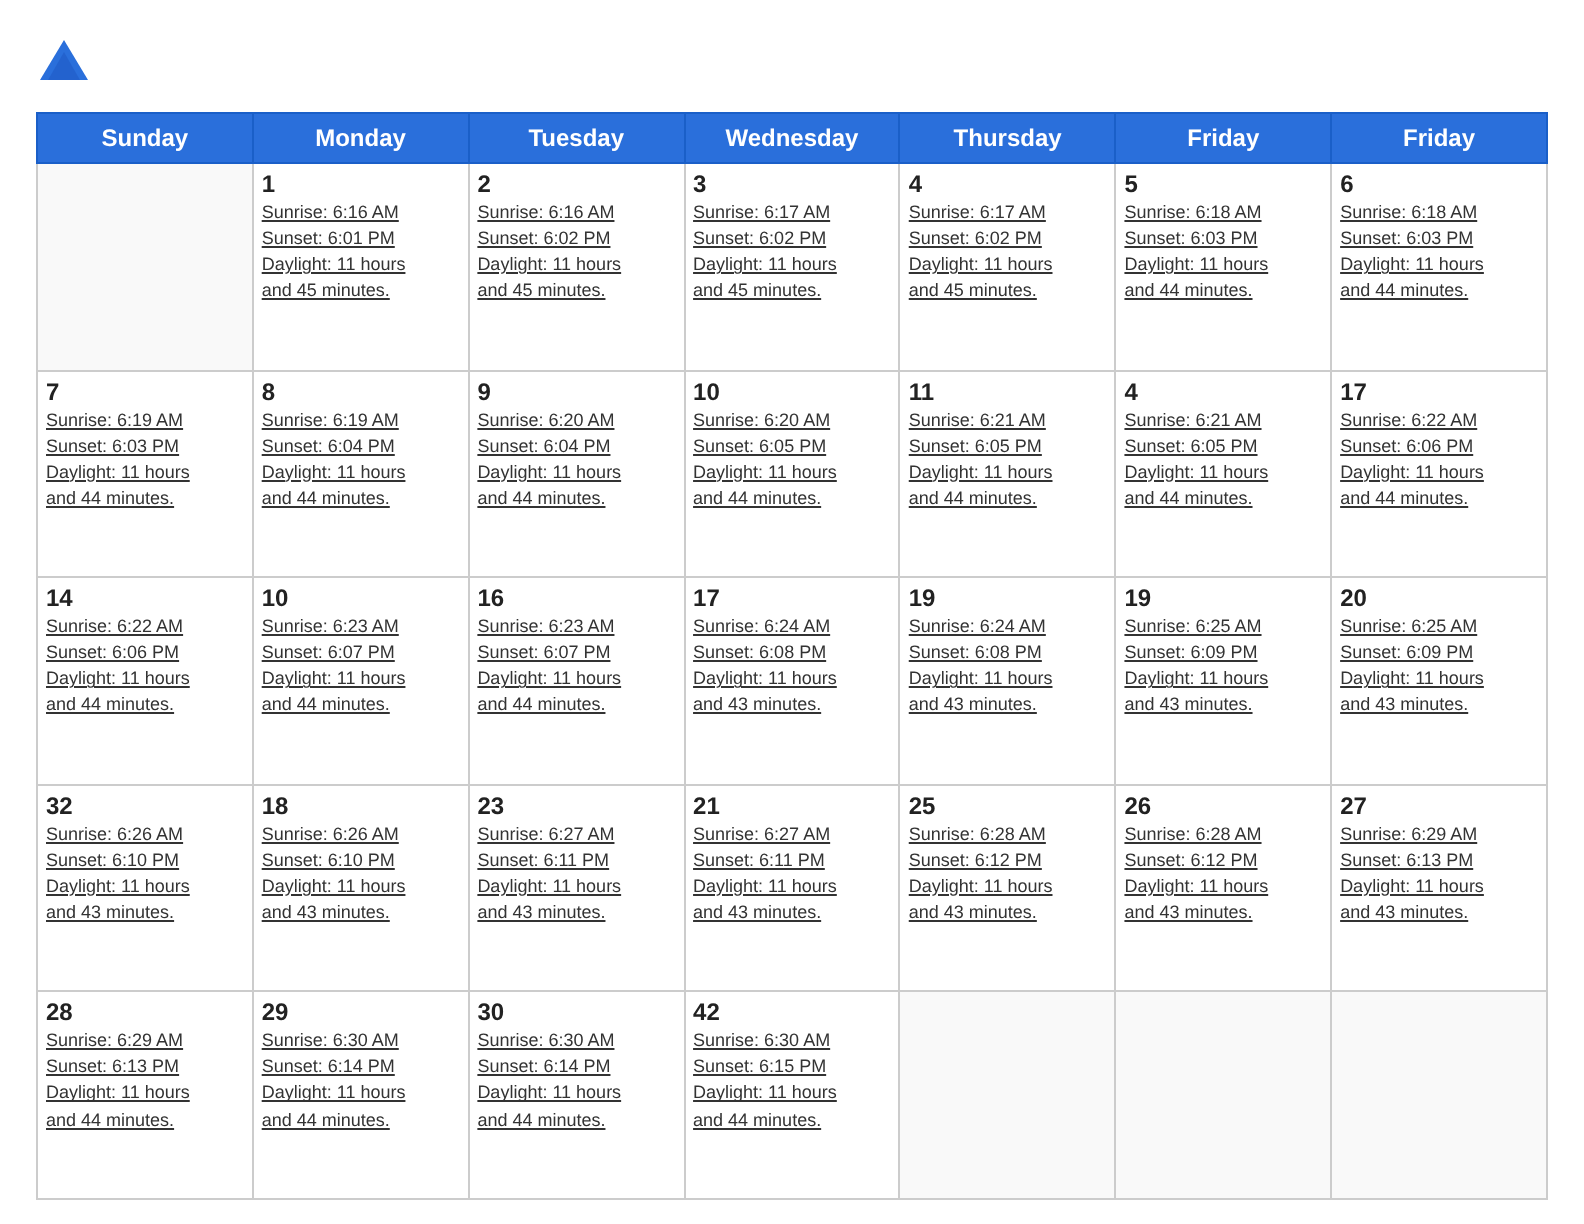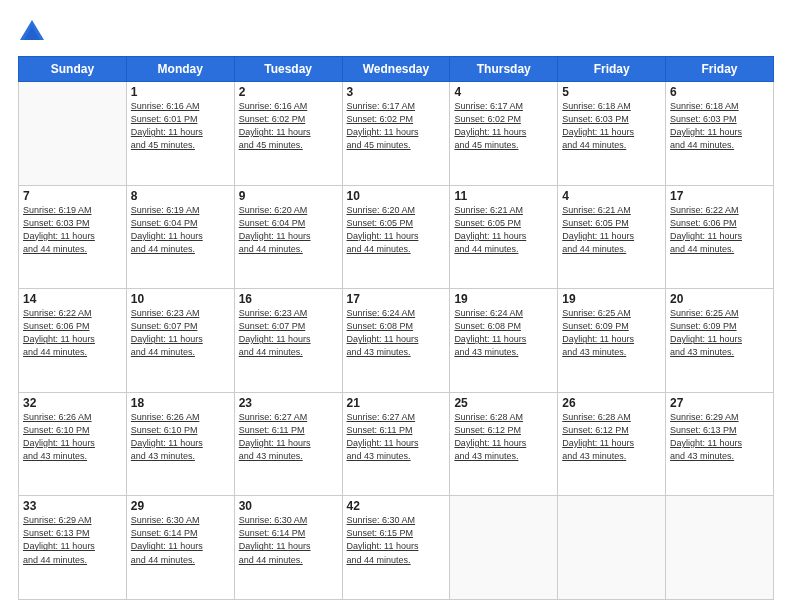--- a/index.html
+++ b/index.html
@@ -329,21 +329,21 @@
           <td>
             <span class="day-number">27</span>
             <div class="day-info" style="white-space: pre-line;">Sunrise: 6:29 AM
 Sunset: 6:13 PM
 Daylight: 11 hours
 and 43 minutes.</div>
           </td>
         </tr>
         <tr>
           <td>
-            <span class="day-number">33</span>
+            <span class="day-number">28</span>
             <div class="day-info" style="white-space: pre-line;">Sunrise: 6:29 AM
 Sunset: 6:13 PM
 Daylight: 11 hours
 and 44 minutes.</div>
           </td>
           <td>
             <span class="day-number">29</span>
             <div class="day-info" style="white-space: pre-line;">Sunrise: 6:30 AM
 Sunset: 6:14 PM
 Daylight: 11 hours

